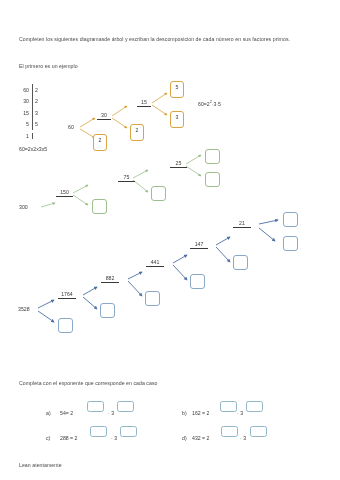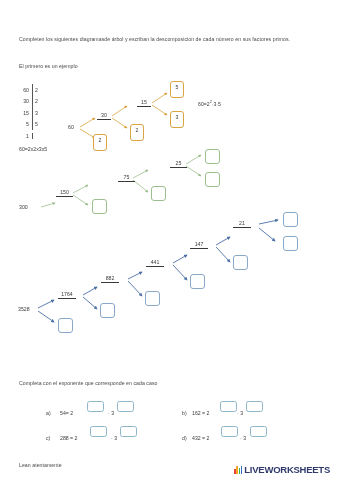--- a/index.html
+++ b/index.html
@@ -246,23 +246,14 @@
   <div class="exbox" style="left:182px;top:435px;">
     <span class="ex-label" style="left:0;top:0;">d)</span>
     <span class="ex-label" style="left:10px;top:0;">432 = 2</span>
     <span class="ans exp" style="position:absolute;left:39px;top:-9px;width:15px;height:9px;"></span>
     <span class="ex-label" style="left:58px;top:0;">·  3</span>
     <span class="ans exp" style="position:absolute;left:68px;top:-9px;width:15px;height:9px;"></span>
   </div>
 
   <div class="instr" id="instr-4">Lean atentamente</div>
 
-  <div class="logo">
-    <span class="mark">
-      <i style="height:5px;background:#e8423a;"></i>
-      <i style="height:8px;background:#f5a623;"></i>
-      <i style="height:6px;background:#3bb34a;"></i>
-      <i style="height:8px;background:#2f6fd0;"></i>
-    </span>
-    <span class="txt">LIVEWORKSHEETS</span>
-  </div>
 
 </div>
 
 </body></html>

